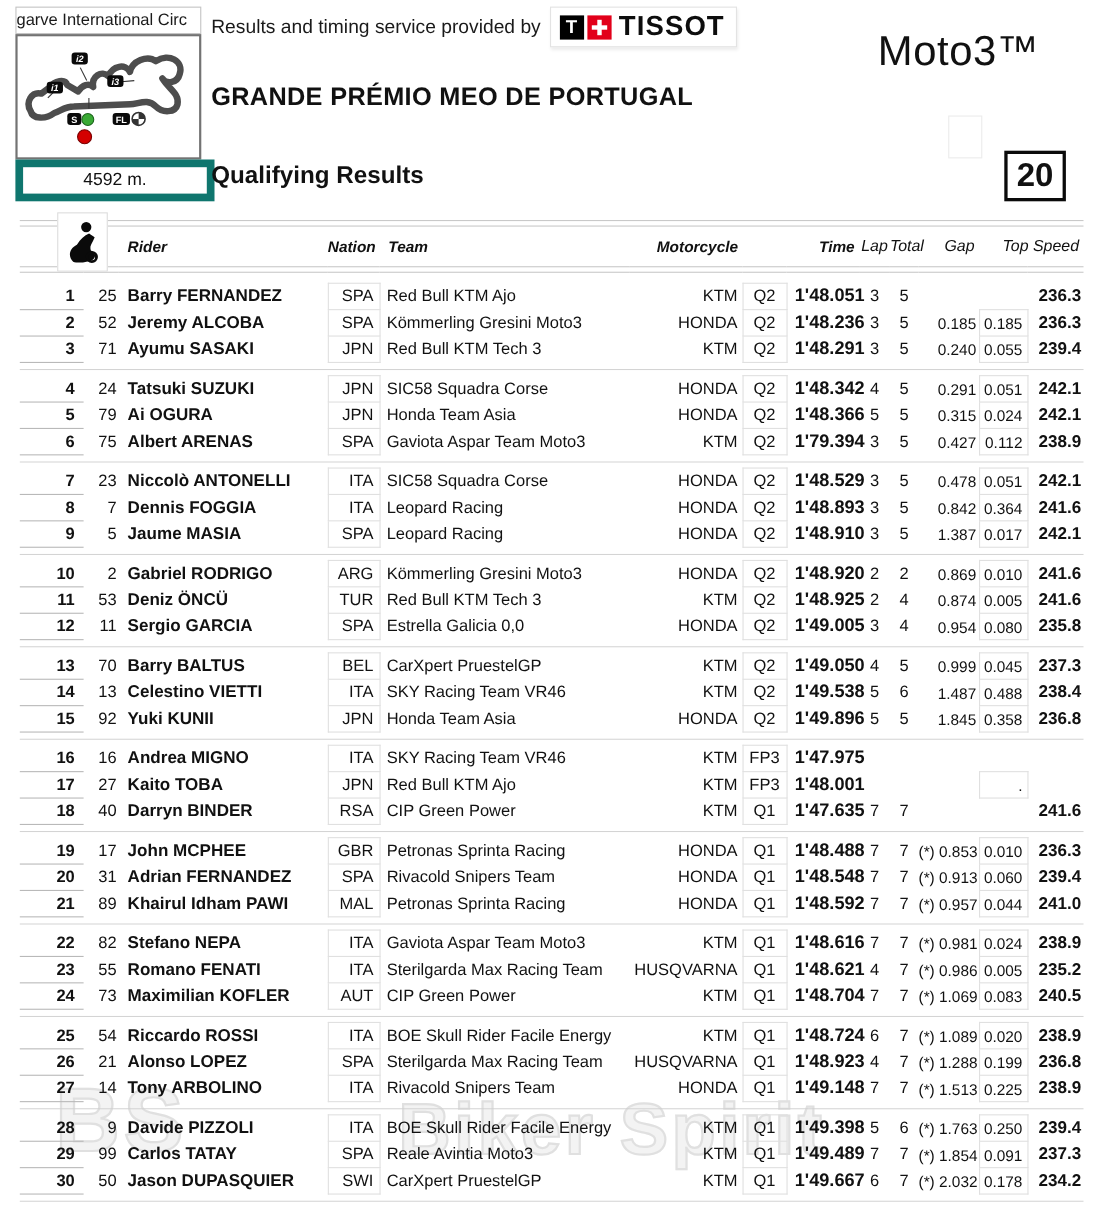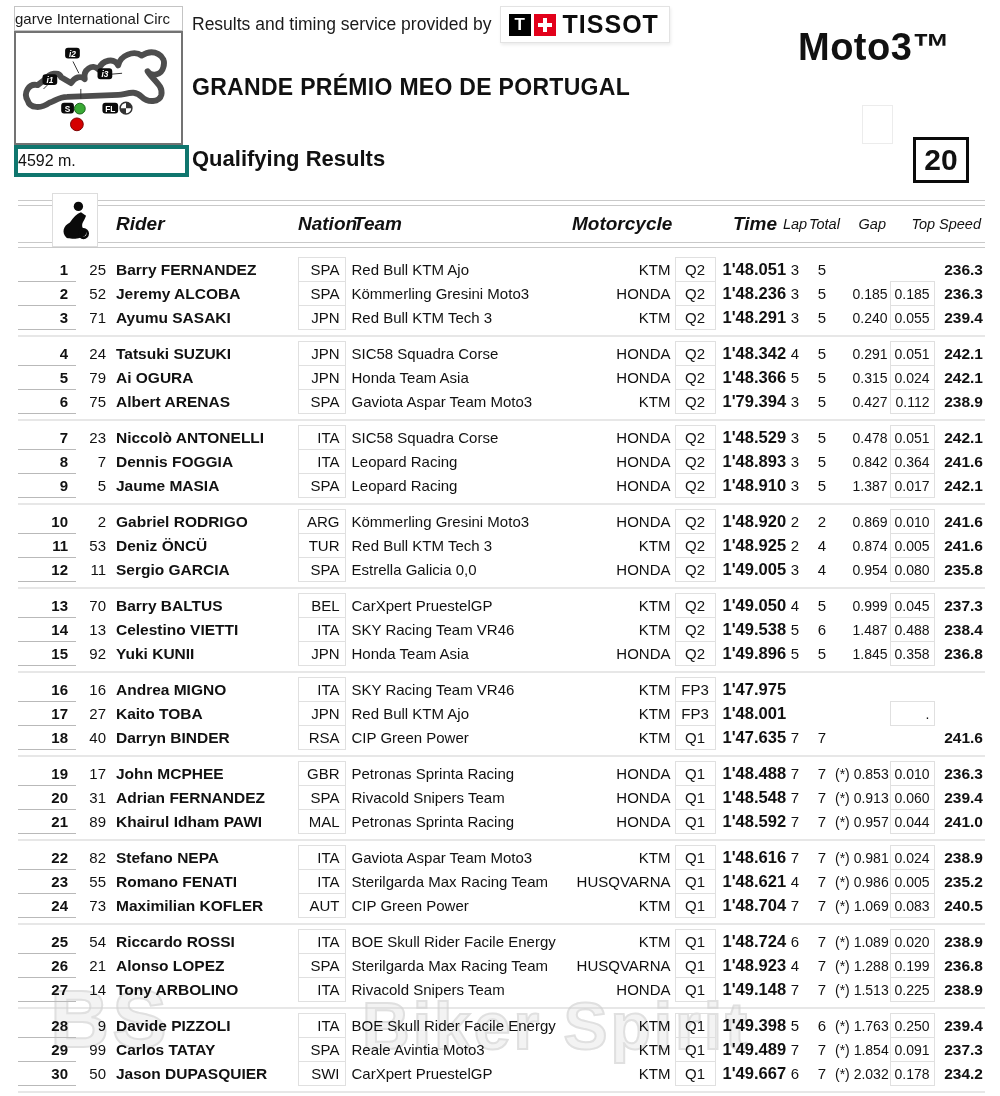--- a/index.html
+++ b/index.html
@@ -13,21 +13,21 @@
     left:14px; top:6px; width:167px; height:23px;
     border:1px solid #c4c4c4; font-size:15px; line-height:23px;
     white-space:nowrap; overflow:hidden; background:#fff; color:#1a1a1a;
   }
   .map-box {
     left:14px; top:31px; width:165px; height:110px;
     border:2px solid #737373; background:#fff;
   }
   .length-box {
     left:14px; top:145px; width:167px; height:24px;
-    border:4px solid #0f766e; font-size:16px; line-height:24px; 
+    border:7px solid #0f766e; font-size:16px; line-height:24px; text-align:center;
   }
   .service-line {
     left:192px; top:6px; display:flex; align-items:center; gap:8px;
     font-size:17.5px; color:#1a1a1a; white-space:nowrap;
   }
   .tissot-box {
     display:inline-flex; align-items:center; gap:3px;
     border:1px solid #e3e3e3; box-shadow:1px 2px 3px rgba(0,0,0,0.08);
     padding:3px 10px 3px 8px; background:#fff;
   }
@@ -40,41 +40,41 @@
     position:relative; display:inline-block;
   }
   .tissot-cross::before, .tissot-cross::after {
     content:""; position:absolute; background:#fff;
   }
   .tissot-cross::before { left:9px; top:4px; width:4px; height:14px; }
   .tissot-cross::after  { left:4px; top:9px; width:14px; height:4px; }
   .tissot-word { font-weight:bold; font-size:25px; letter-spacing:1px; color:#0d0d0d; margin-left:4px; }
   .event-title { left:192px; top:74px; font-size:23px; font-weight:bold; letter-spacing:0.3px; }
   .session-title { left:192px; top:146px; font-size:22px; font-weight:bold; }
-  .class-title { left:798px; top:26px; font-size:38px; font-weight:bold; letter-spacing:0.5px; }
+  .class-title { left:798px; top:26px; font-size:38px; font-weight:normal; letter-spacing:0.5px; }
   .empty-box { left:862px; top:105px; width:29px; height:37px; border:1px solid #ececec; background:#fff; }
   .page-box {
     left:913px; top:137px; width:50px; height:40px; border:3px solid #0a0a0a;
     font-size:30px; font-weight:bold; text-align:center; line-height:40px; background:#fff;
   }
   
   .wm {
     position:absolute; z-index:0; font-weight:bold; color:#f3f3f3;
     -webkit-text-stroke:2px #e0e0e0; letter-spacing:3px; user-select:none;
   }
   .wm-left  { left:50px; top:972px; font-size:82px; }
   .wm-center{ left:362px; top:988px; font-size:66px; }
   
   .results { position:absolute; left:18px; top:200px; width:967px; z-index:1; }
   .dbl { height:4px; border-top:1px solid #c9c9c9; border-bottom:1px solid #c9c9c9; }
   table { border-collapse:collapse; width:967px; table-layout:fixed; background:transparent; }
   th, td { padding:0; font-size:15px; white-space:nowrap; overflow:visible; }
   .hdr th {
     height:36px; vertical-align:middle; border-bottom:1px solid #c9c9c9;
-    font-style:italic; font-weight:bold; font-size:19px;
+    font-style:italic; font-weight:bold; font-size:14px;
   }
   .hdr th.lite { font-weight:normal; font-size:14.5px; }
   .hdr-spacer td { height:4px; border-bottom:1px solid #c9c9c9; }
   .th-left { text-align:left; padding-left:8px; }
   .th-right{ text-align:right; padding-right:4px; }
   tbody td { height:23px; vertical-align:middle; }
   td.pos   { text-align:right; padding-right:8px; font-weight:bold; border-bottom:1px solid #b9b9b9; }
   td.num   { text-align:right; padding-right:2px; }
   td.rider { text-align:left;  padding-left:8px; font-weight:bold; font-size:15.5px; }
   td.nation{ text-align:right; padding-right:5px; border:1px solid #e0e0e0; }

